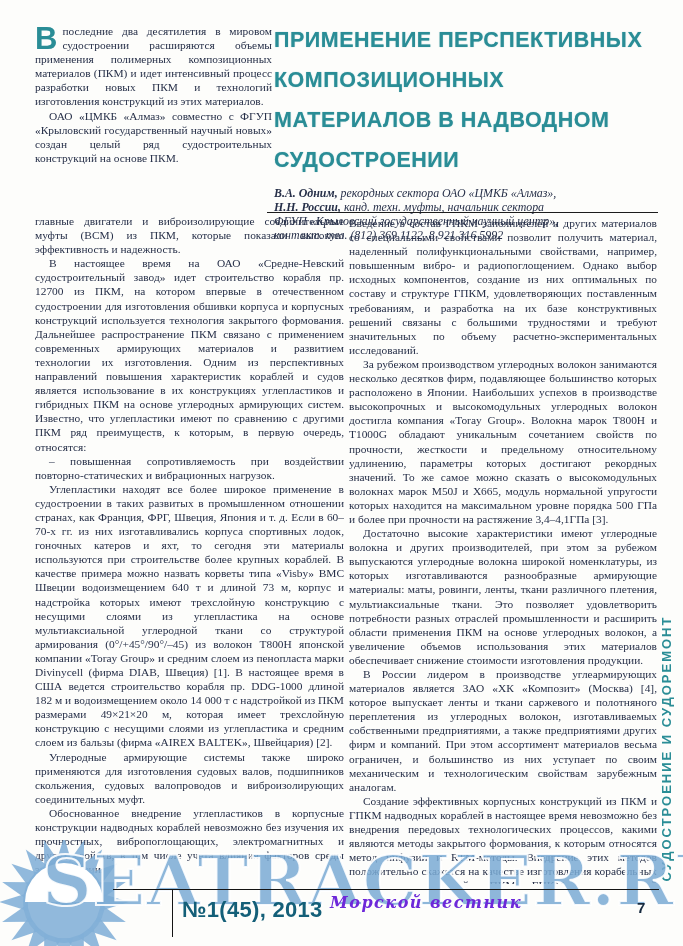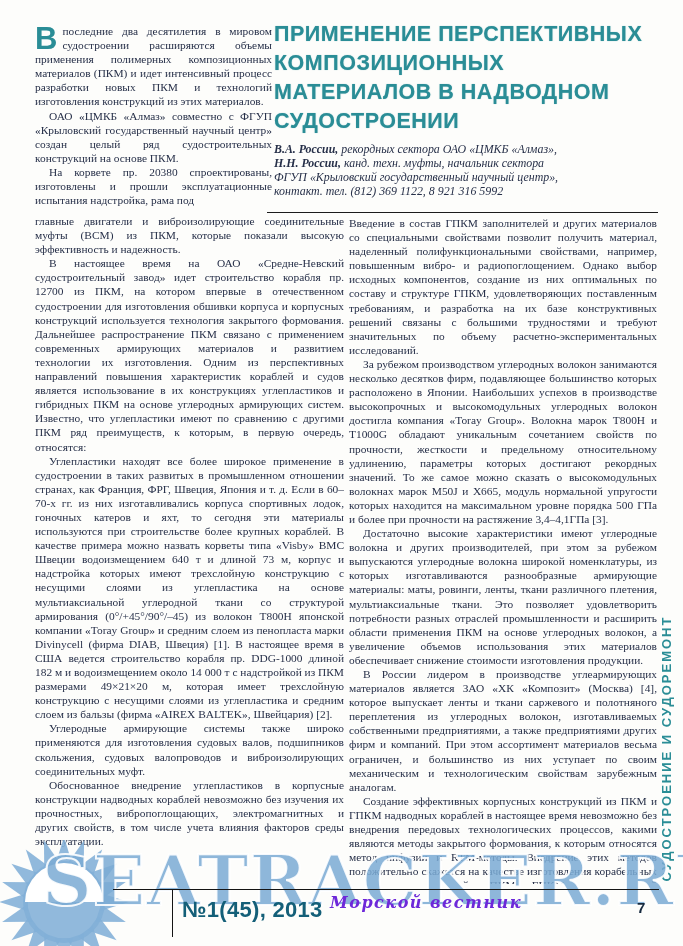--- a/index.html
+++ b/index.html
@@ -11,21 +11,21 @@
   .para { margin:0; text-align:justify; font-size:11.4px; line-height:14.1px; }
   .para.ind { text-indent:14px; }
   .dropcap {
     float:left; font-family:"Liberation Sans", sans-serif; font-weight:bold;
     font-size:31px; line-height:25px; color:#2a8d96; padding:2px 5px 0 0;
   }
   .header-left { position:absolute; left:35px; top:24px; width:237px; height:190px; overflow:hidden; }
   .title-block { position:absolute; left:274px; top:20px; width:388px; }
   .article-title {
     margin:0; font-family:"Liberation Sans", sans-serif; font-weight:bold;
-    font-size:21.5px; line-height:29px; letter-spacing:.5px; color:#2a8d96;
+    font-size:21.5px; line-height:40px; letter-spacing:.5px; color:#2a8d96;
     white-space:pre-line; text-shadow:0 0 1px rgba(42,141,150,.55);
   }
   .authors { margin-top:7px; width:300px; font-size:11.9px; line-height:13.9px; font-style:italic; }
   .author-line { margin:0; }
   .a-name { font-weight:bold; }
   .contact-line { font-style:italic; }
   .rule-authors { position:absolute; left:267px; top:212px; width:391px; height:0; border-top:1.4px solid #1c1c1c; }
   .col-left  { position:absolute; left:35px;  top:214px; width:309px; height:672px; overflow:hidden; }
   .col-right { position:absolute; left:349px; top:216px; width:308px; height:668px; overflow:hidden; }
   .sidebar-label {
@@ -56,41 +56,41 @@
     font-family:"Liberation Sans", sans-serif; font-weight:bold; font-size:15px; color:#16293e;
   }
 </style>
 </head>
 <body>
 
 <div class="page">
 
   <div class="header-left">
       <p class="para"><span class="dropcap">В</span>последние два десятилетия в мировом судостроении расширяются объемы применения полимерных композиционных материалов (ПКМ) и идет интенсивный процесс разработки новых ПКМ и технологий изготовления конструкций из этих материалов.</p>
-      <p class="para ind">ОАО «ЦМКБ «Алмаз» совместно с ФГУП «Крыловский государственный научный центр» создан целый ряд судостроительных конструкций на основе ПКМ.</p>
-      <p class="para ind">На корвете пр. 20380 спроектированы, изготовлены и прошли эксплуатационные испытания надстройка, рама под</p>
+      <p class="para ind">ОАО «ЦМКБ «Алмаз» совместно с ФГУП «Крыловский государственный научный новых» создан целый ряд судостроительных конструкций на основе ПКМ.</p>
     </div>
 
   <div class="title-block">
     <h1 class="article-title">ПРИМЕНЕНИЕ ПЕРСПЕКТИВНЫХ
 КОМПОЗИЦИОННЫХ
 МАТЕРИАЛОВ В НАДВОДНОМ
 СУДОСТРОЕНИИ</h1>
     <div class="authors">
-        <div class="author-line"><span class="a-name">В.А. России,</span><span class="a-info"> рекордных сектора ОАО «ЦМКБ «Алмаз»,</span></div>
+        <div class="author-line"><span class="a-name">В.А. Одним,</span><span class="a-info"> рекордных сектора ОАО «ЦМКБ «Алмаз»,</span></div>
         <div class="author-line"><span class="a-name">Н.Н. России,</span><span class="a-info"> канд. техн. муфты, начальник сектора ФГУП «Крыловский государственный научный центр»,</span></div>
         <div class="contact-line">контакт. тел. (812) 369 1122, 8 921 316 5992</div>
       </div>
   </div>
 
   <div class="rule-authors"></div>
 
   <div class="col-left">
       <p class="para">главные двигатели и виброизолирующие соединительные муфты (ВСМ) из ПКМ, которые показали высокую эффективность и надежность.</p>
       <p class="para ind">В настоящее время на ОАО «Средне-Невский судостроительный завод» идет строительство корабля пр. 12700 из ПКМ, на котором впервые в отечественном судостроении для изготовления обшивки корпуса и корпусных конструкций используется технология закрытого формования. Дальнейшее распространение ПКМ связано с применением современных армирующих материалов и развитием технологии их изготовления. Одним из перспективных направлений повышения характеристик кораблей и судов является использование в их конструкциях углепластиков и гибридных ПКМ на основе углеродных армирующих систем. Известно, что углепластики имеют по сравнению с другими ПКМ ряд преимуществ, к которым, в первую очередь, относятся:</p>
+      <p class="para ind">– повышенная сопротивляемость при воздействии повторно-статических и вибрационных нагрузок.</p>
       <p class="para ind">Углепластики находят все более широкое применение в судостроении в таких развитых в промышленном отношении странах, как Франция, ФРГ, Швеция, Япония и т. д. Если в 60–70-х гг. из них изготавливались корпуса спортивных лодок, гоночных катеров и яхт, то сегодня эти материалы используются при строительстве более крупных кораблей. В качестве примера можно назвать корветы типа «Visby» ВМС Швеции водоизмещением 640 т и длиной 73 м, корпус и надстройка которых имеют трехслойную конструкцию с несущими слоями из углепластика на основе мультиаксиальной углеродной ткани со структурой армирования (0°/+45°/90°/–45) из волокон Т800Н японской компании «Toray Group» и средним слоем из пенопласта марки Divinycell (фирма DIAB, Швеция) [1]. В настоящее время в США ведется строительство корабля пр. DDG-1000 длиной 182 м и водоизмещением около 14 000 т с надстройкой из ПКМ размерами 49×21×20 м, которая имеет трехслойную конструкцию с несущими слоями из углепластика и средним слоем из бальзы (фирма «AIREX BALTEK», Швейцария) [2].</p>
       <p class="para ind">Углеродные армирующие системы также широко применяются для изготовления судовых валов, подшипников скольжения, судовых валопроводов и виброизолирующих соединительных муфт.</p>
       <p class="para ind">Обоснованное внедрение углепластиков в корпусные конструкции надводных кораблей невозможно без изучения их прочностных, вибропоглощающих, электромагнитных и других свойств, в том числе учета влияния факторов среды эксплуатации.</p>
     </div>
   <div class="col-right">
       <p class="para">Введение в состав ГПКМ заполнителей и других материалов со специальными свойствами позволит получить материал, наделенный полифункциональными свойствами, например, повышенным вибро- и радиопоглощением. Однако выбор исходных компонентов, создание из них оптимальных по составу и структуре ГПКМ, удовлетворяющих поставленным требованиям, и разработка на их базе конструктивных решений связаны с большими трудностями и требуют значительных по объему расчетно-экспериментальных исследований.</p>
       <p class="para ind">За рубежом производством углеродных волокон занимаются несколько десятков фирм, подавляющее большинство которых расположено в Японии. Наибольших успехов в производстве высокопрочных и высокомодульных углеродных волокон достигла компания «Toray Group». Волокна марок Т800Н и Т1000G обладают уникальным сочетанием свойств по прочности, жесткости и предельному относительному удлинению, параметры которых достигают рекордных значений. То же самое можно сказать о высокомодульных волокнах марок M50J и Х665, модуль нормальной упругости которых находится на максимальном уровне порядка 500 ГПа и более при прочности на растяжение 3,4–4,1ГПа [3].</p>
       <p class="para ind">Достаточно высокие характеристики имеют углеродные волокна и других производителей, при этом за рубежом выпускаются углеродные волокна широкой номенклатуры, из которых изготавливаются разнообразные армирующие материалы: маты, ровинги, ленты, ткани различного плетения, мультиаксиальные ткани. Это позволяет удовлетворить потребности разных отраслей промышленности и расширить области применения ПКМ на основе углеродных волокон, а увеличение объемов использования этих материалов обеспечивает снижение стоимости изготовления продукции.</p>
       <p class="para ind">В России лидером в производстве углеармирующих материалов является ЗАО «ХК «Композит» (Москва) [4], которое выпускает ленты и ткани саржевого и полотняного переплетения из углеродных волокон, изготавливаемых собственными предприятиями, а также предприятиями других фирм и компаний. При этом ассортимент материалов весьма ограничен, и большинство из них уступает по своим механическим и технологическим свойствам зарубежным аналогам.</p>
       <p class="para ind">Создание эффективных корпусных конструкций из ПКМ и ГПКМ надводных кораблей в настоящее время невозможно без внедрения передовых технологических процессов, какими являются методы закрытого формования, к которым относятся метод инфузии и RTM-методы. Внедрение этих методов положительно скажется на качестве изготовления корабельных корпусных конструкций из ПКМ и ГПКМ и в значительной степени ликвидирует отставание России в области механизации процессов формования конструкций и изделий.</p>

